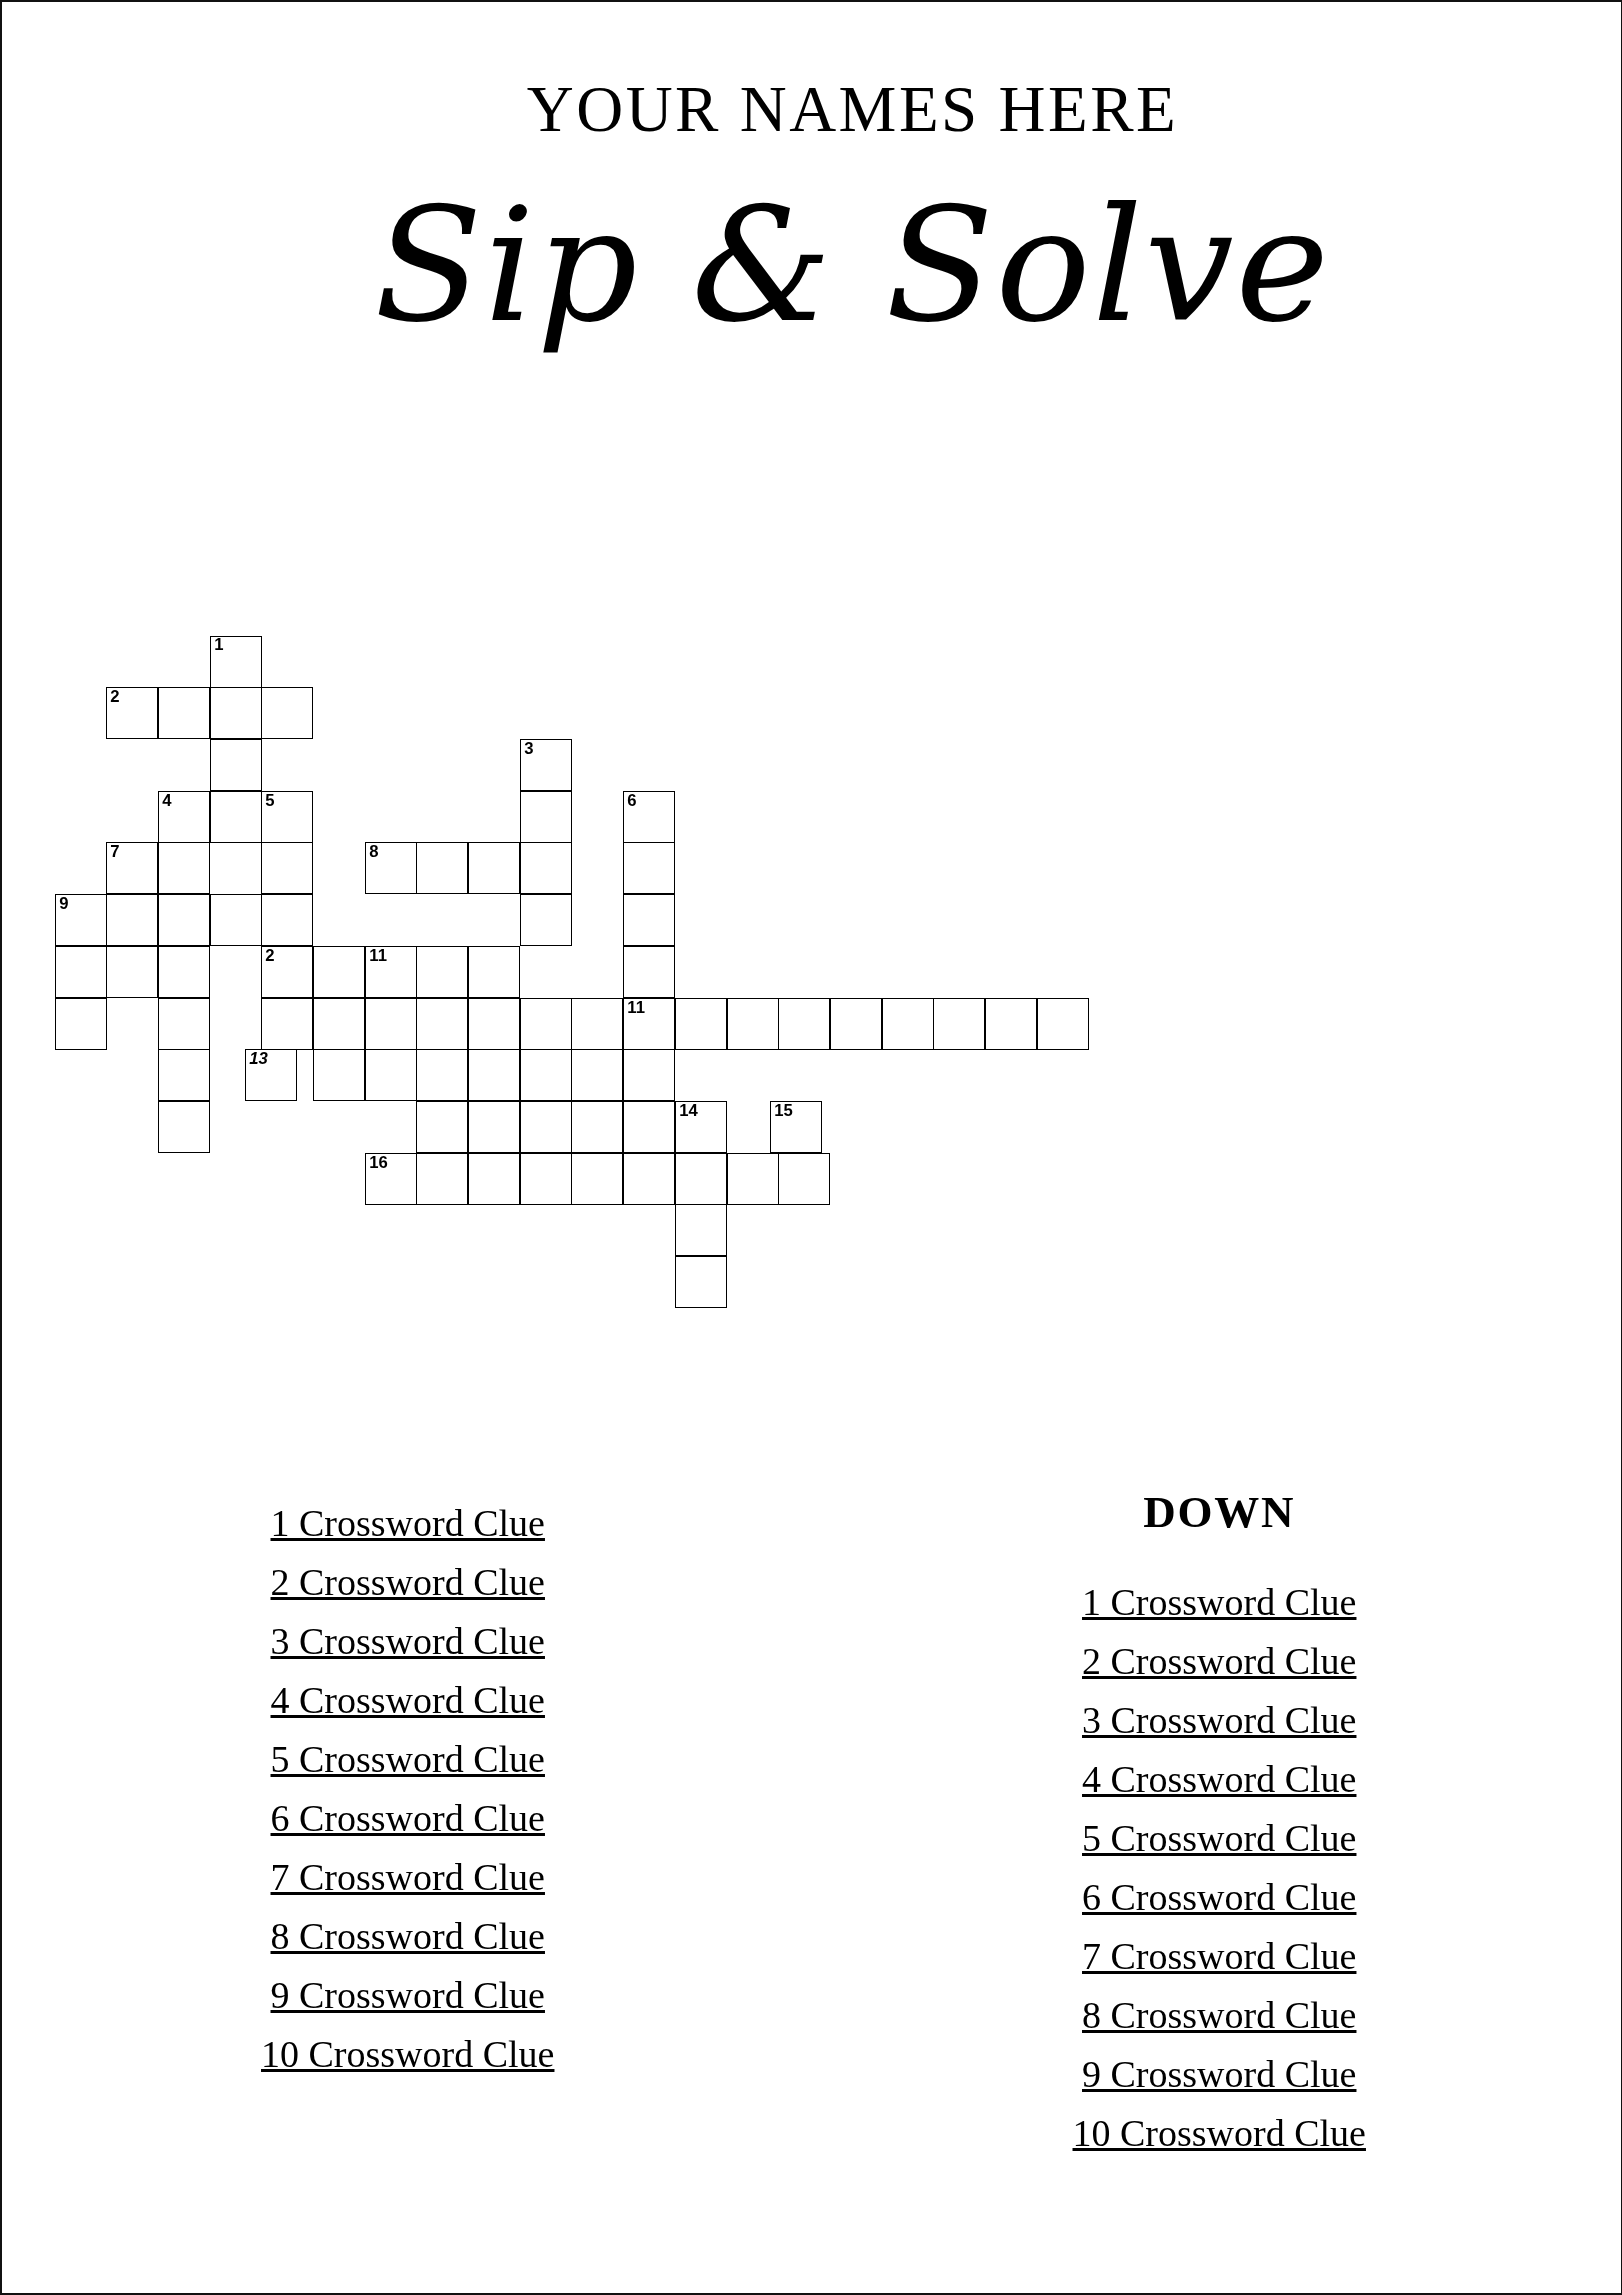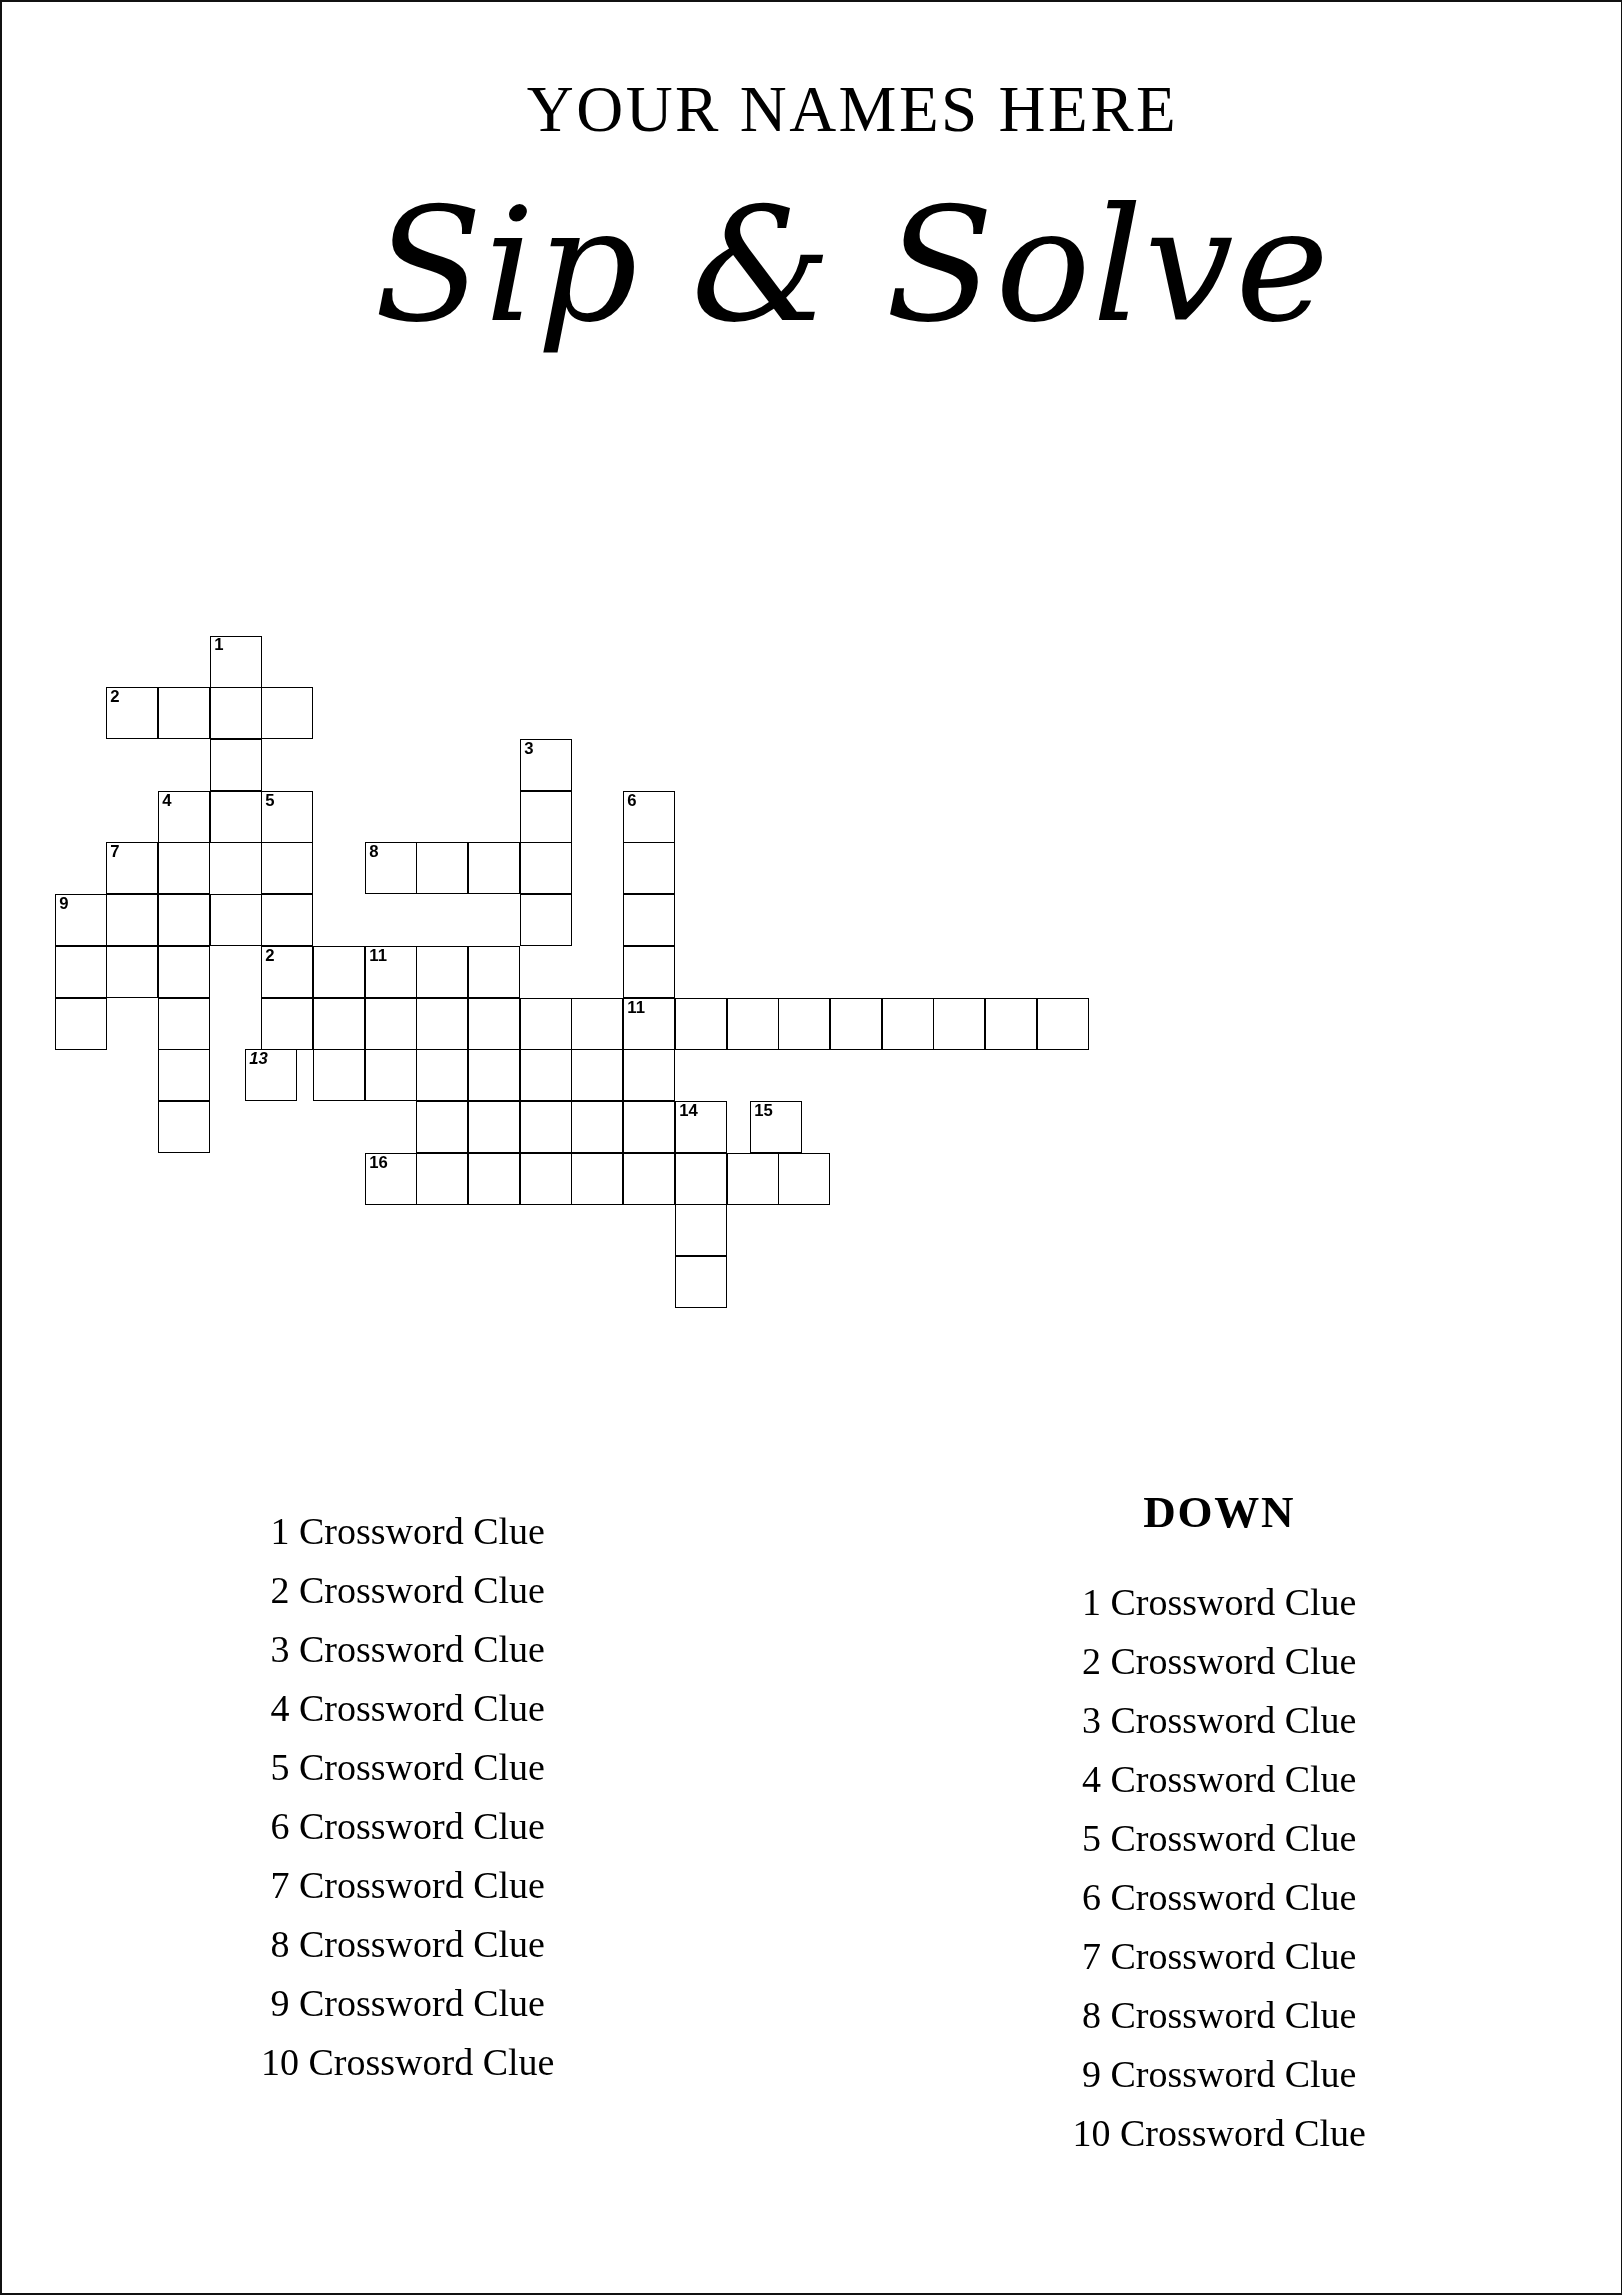--- a/index.html
+++ b/index.html
@@ -93,22 +93,23 @@
   }
   .clue-head {
     font-family: "Liberation Serif", serif;
     font-weight: 700;
     font-size: 45px;
     letter-spacing: 1.7px;
     margin-bottom: 35px;
   }
   .clue-list {
     list-style: none;
-    margin: 16px;
+    margin: 8px;
     padding: 0;
+    text-decoration: underline;
   }
   .clue-list li {
     font-family: "Liberation Serif", serif;
     font-size: 38px;
     line-height: 59px;
     white-space: nowrap;
   }
 </style>
 </head>
 <body>
@@ -212,21 +213,21 @@
       <div class="cell" style="left: 621px; top: 430px;"></div>
       <div class="cell" style="left: 156px; top: 482px;"></div>
       <div class="cell" style="left: 414px; top: 482px;"></div>
       <div class="cell" style="left: 466px; top: 482px;"></div>
       <div class="cell" style="left: 518px; top: 482px;"></div>
       <div class="cell" style="left: 569px; top: 482px;"></div>
       <div class="cell" style="left: 621px; top: 482px;"></div>
       <div class="cell" style="left: 673px; top: 482px;">
         <span class="num">14</span>
       </div>
-      <div class="cell" style="left: 748px; top: 482px;">
+      <div class="cell" style="left: 768px; top: 482px;">
         <span class="num">15</span>
       </div>
       <div class="cell" style="left: 363px; top: 534px;">
         <span class="num">16</span>
       </div>
       <div class="cell" style="left: 414px; top: 534px;"></div>
       <div class="cell" style="left: 466px; top: 534px;"></div>
       <div class="cell" style="left: 518px; top: 534px;"></div>
       <div class="cell" style="left: 569px; top: 534px;"></div>
       <div class="cell" style="left: 621px; top: 534px;"></div>

